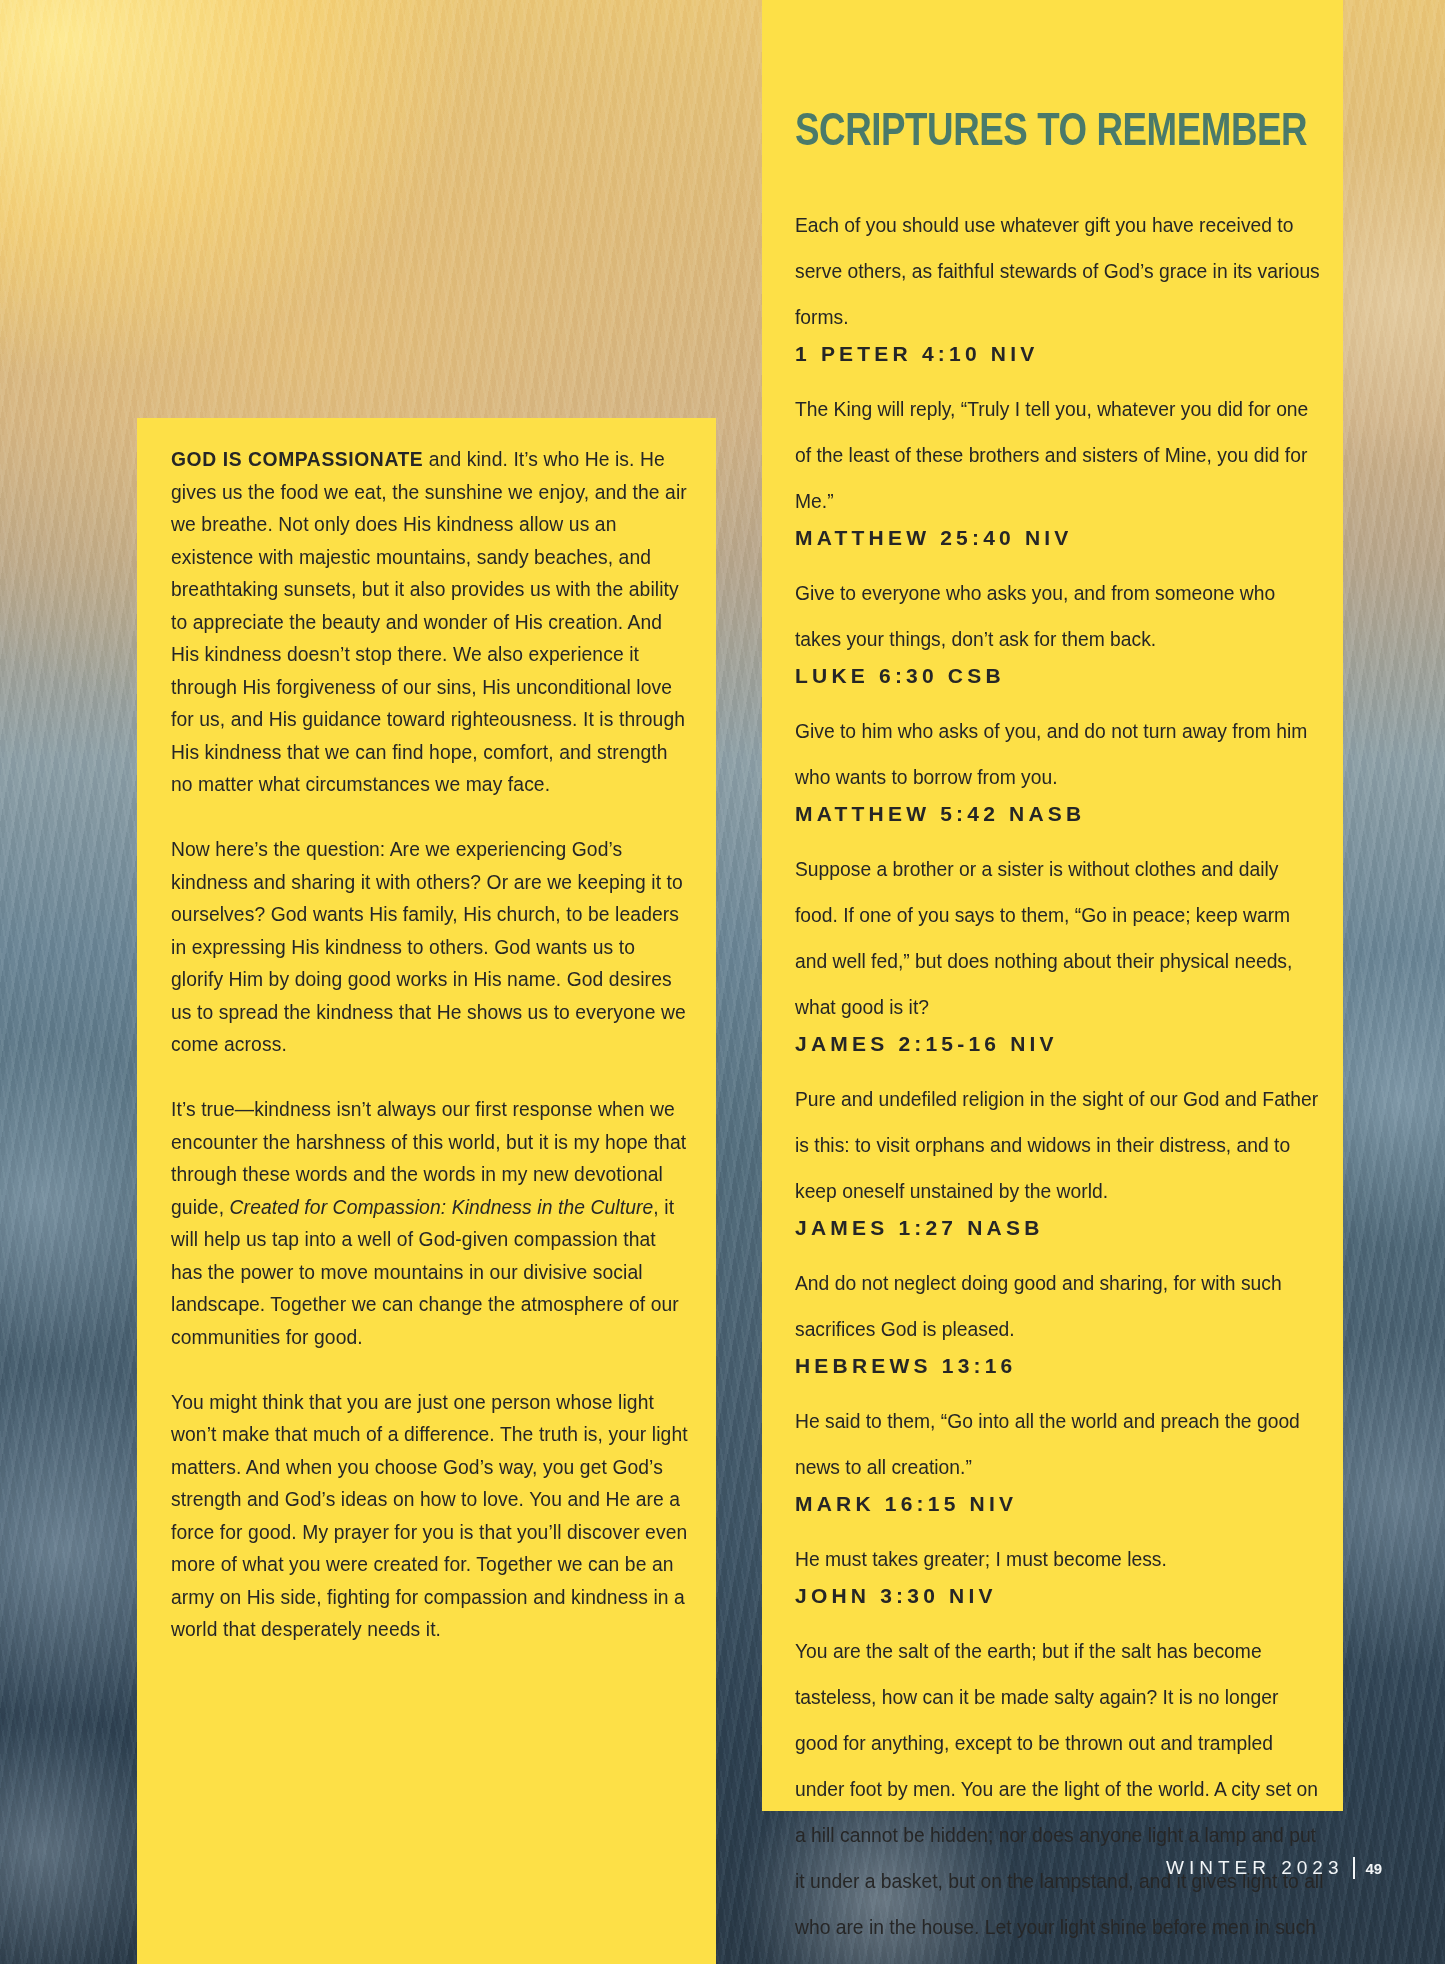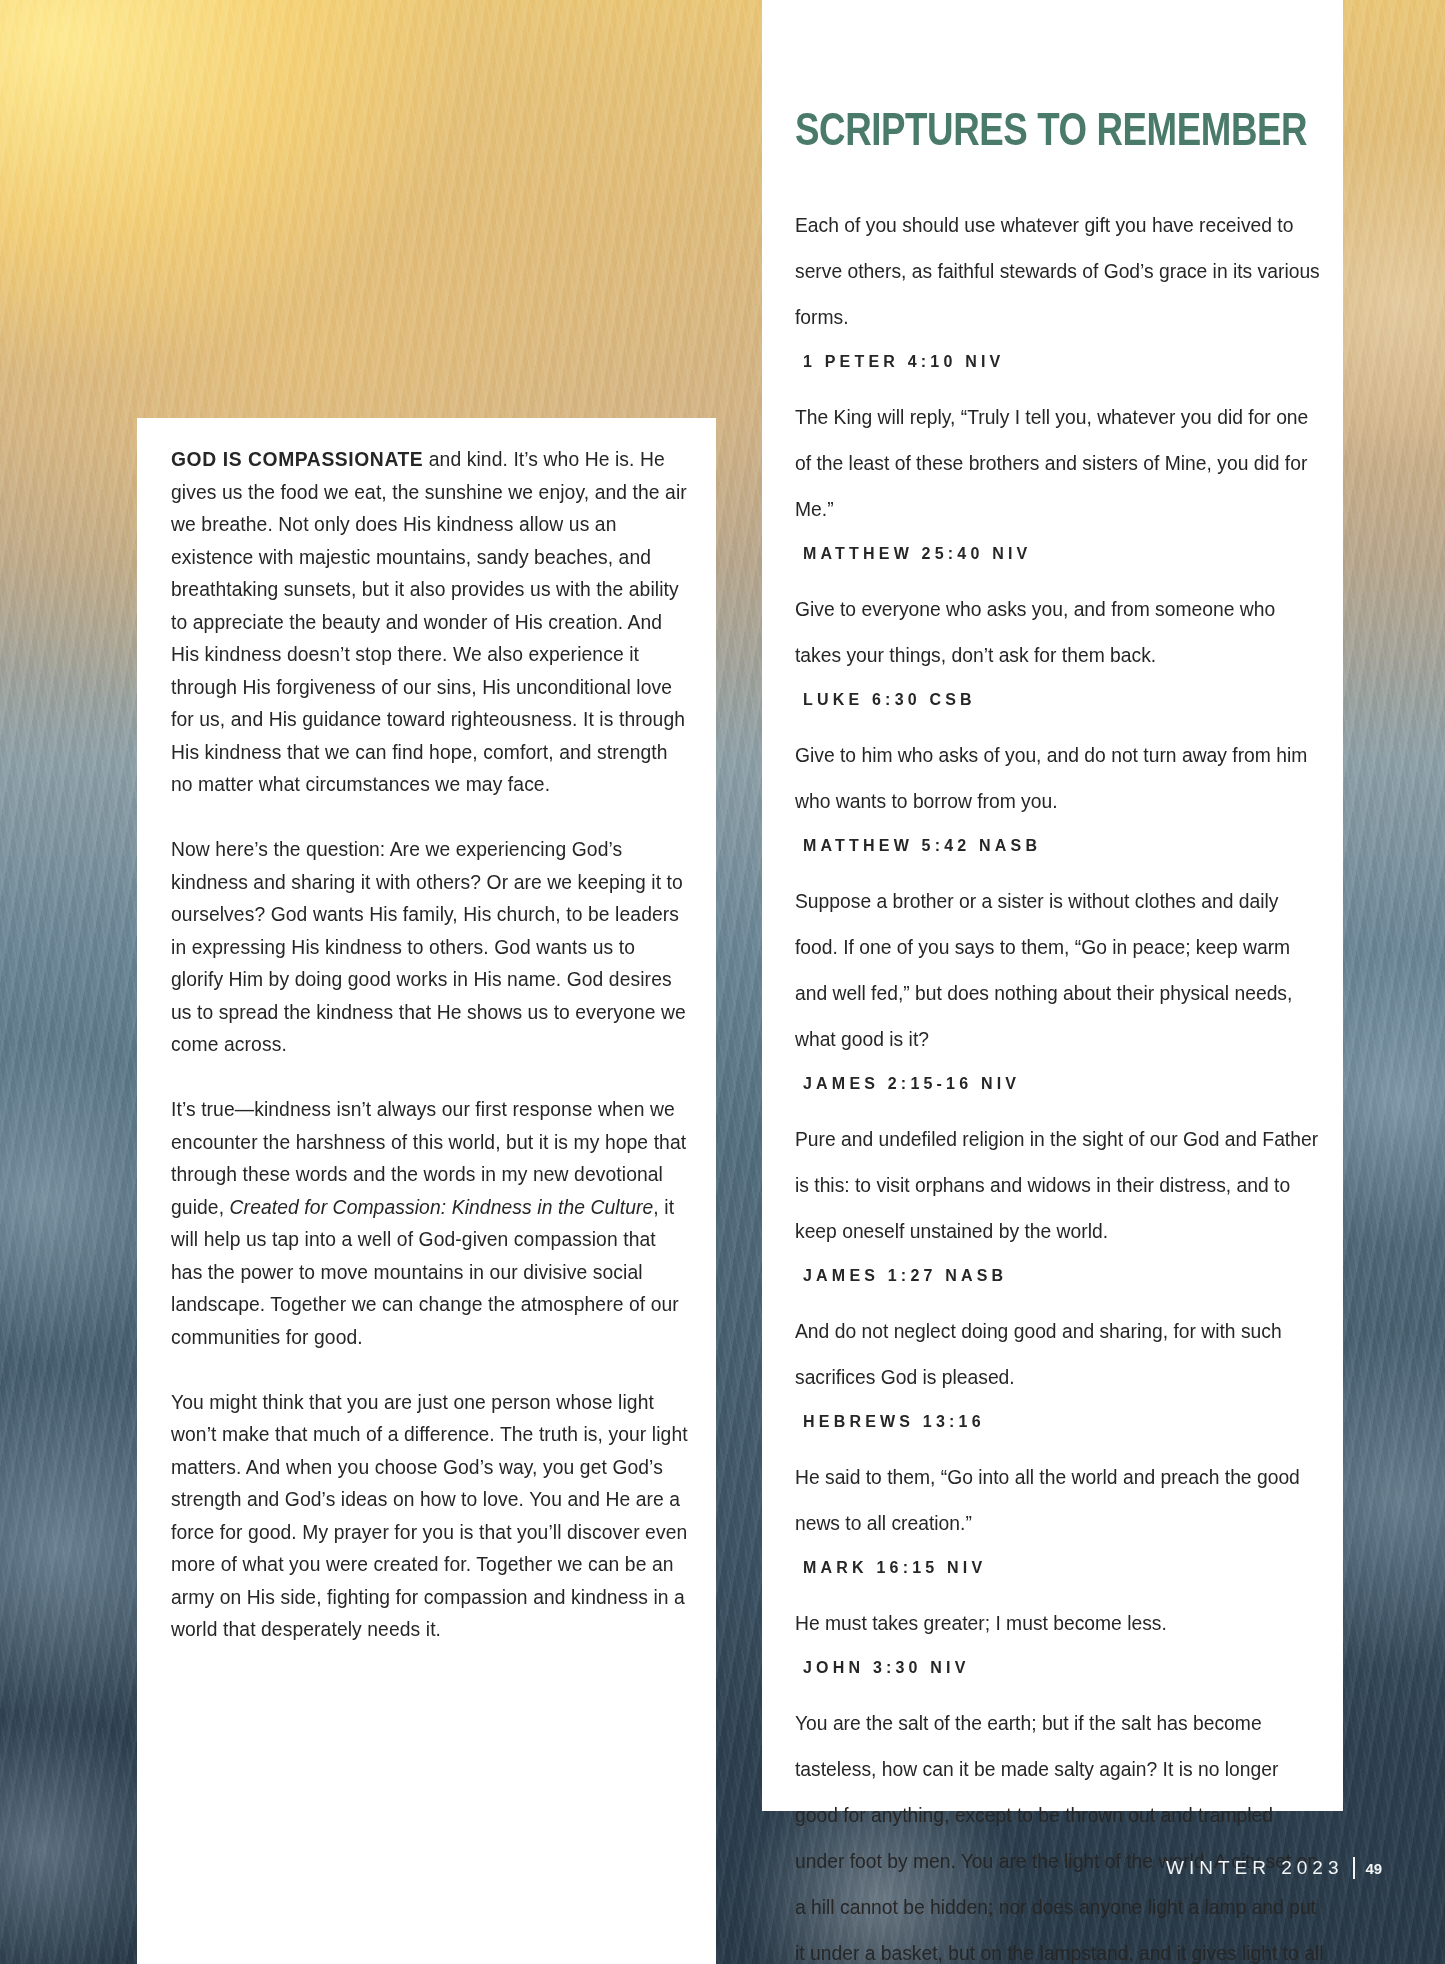--- a/index.html
+++ b/index.html
@@ -33,21 +33,21 @@
       radial-gradient(circle at 40px 1200px, rgba(220,240,255,0.8), rgba(220,240,255,0) 160px),
       radial-gradient(circle at 60px 1550px, rgba(220,240,255,0.8), rgba(220,240,255,0) 180px),
       radial-gradient(circle at 1400px 1100px, rgba(220,240,255,0.8), rgba(220,240,255,0) 150px),
       radial-gradient(circle at 1400px 1500px, rgba(220,240,255,0.7), rgba(220,240,255,0) 170px),
       radial-gradient(circle at 880px 1900px, rgba(240,250,255,0.9), rgba(240,250,255,0) 140px),
       radial-gradient(circle at 40px 1850px, rgba(220,240,255,0.8), rgba(220,240,255,0) 140px),
       radial-gradient(circle at 1400px 300px, rgba(255,245,220,0.9), rgba(255,245,220,0) 170px);
   }
 
   .panel {
-    position: absolute; background: #ffffff;
+    position: absolute; background: #fde047;
   }
   .panel-left {
     left: 137px; top: 418px; width: 579px; height: 1892px;
   }
   .panel-right {
     left: 762px; top: 0; width: 581px; height: 1811px;
   }
 
   .body-text {
     position: absolute; left: 34px; top: 26px; width: 520px;
@@ -68,22 +68,22 @@
   }
 
   .scriptures {
     position: absolute; left: 33px; top: 203px; width: 530px;
   }
   .scripture { margin-bottom: 20px; }
   .verse {
     font-size: 19.3px; line-height: 46px; color: #262626; margin: 0;
   }
   .ref {
-    font-size: 16px; line-height: 26px; font-weight: bold;
-    letter-spacing: 4.2px; color: #262626; margin: 8px;
+    font-size: 21px; line-height: 26px; font-weight: bold;
+    letter-spacing: 4.2px; color: #262626; margin: 0;
   }
 
   .footer {
     position: absolute; left: 1130px; top: 1857px;
     display: flex; align-items: center; gap: 10px;
     color: #f3f6f8; white-space: nowrap;
   }
   .footer-season {
     font-size: 19px; letter-spacing: 5px; font-weight: normal; margin-left: 36px;
   }

